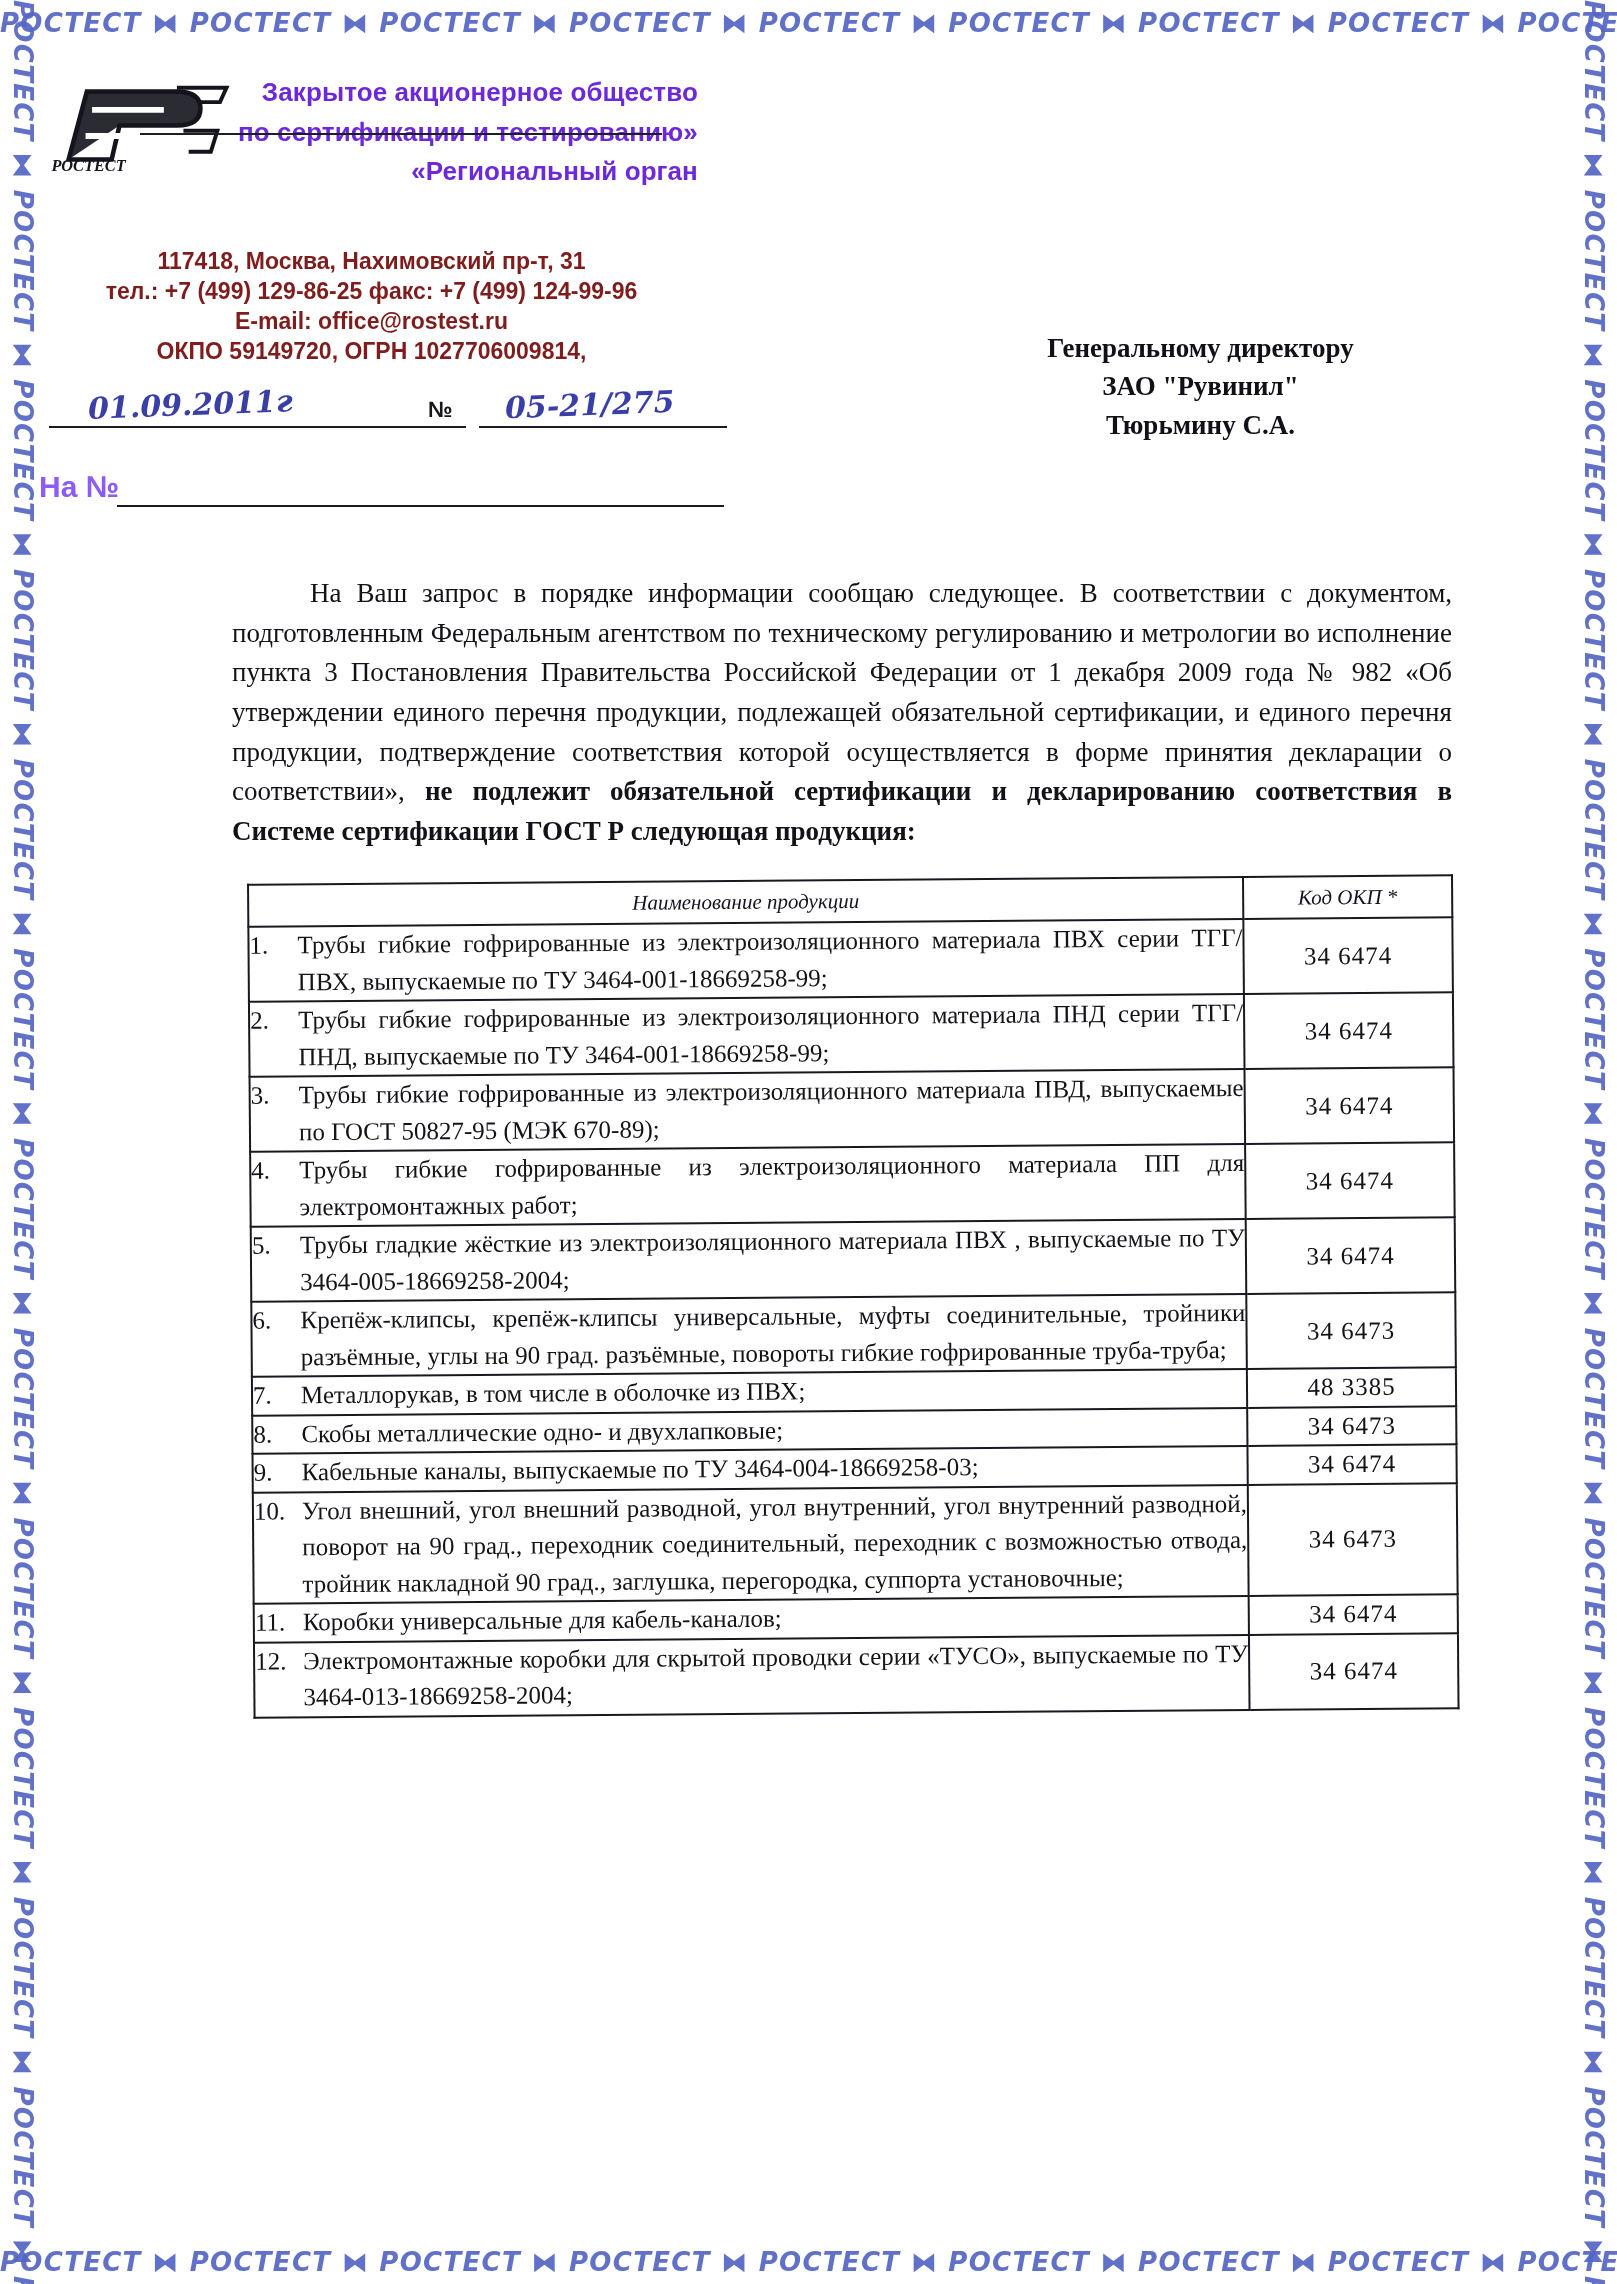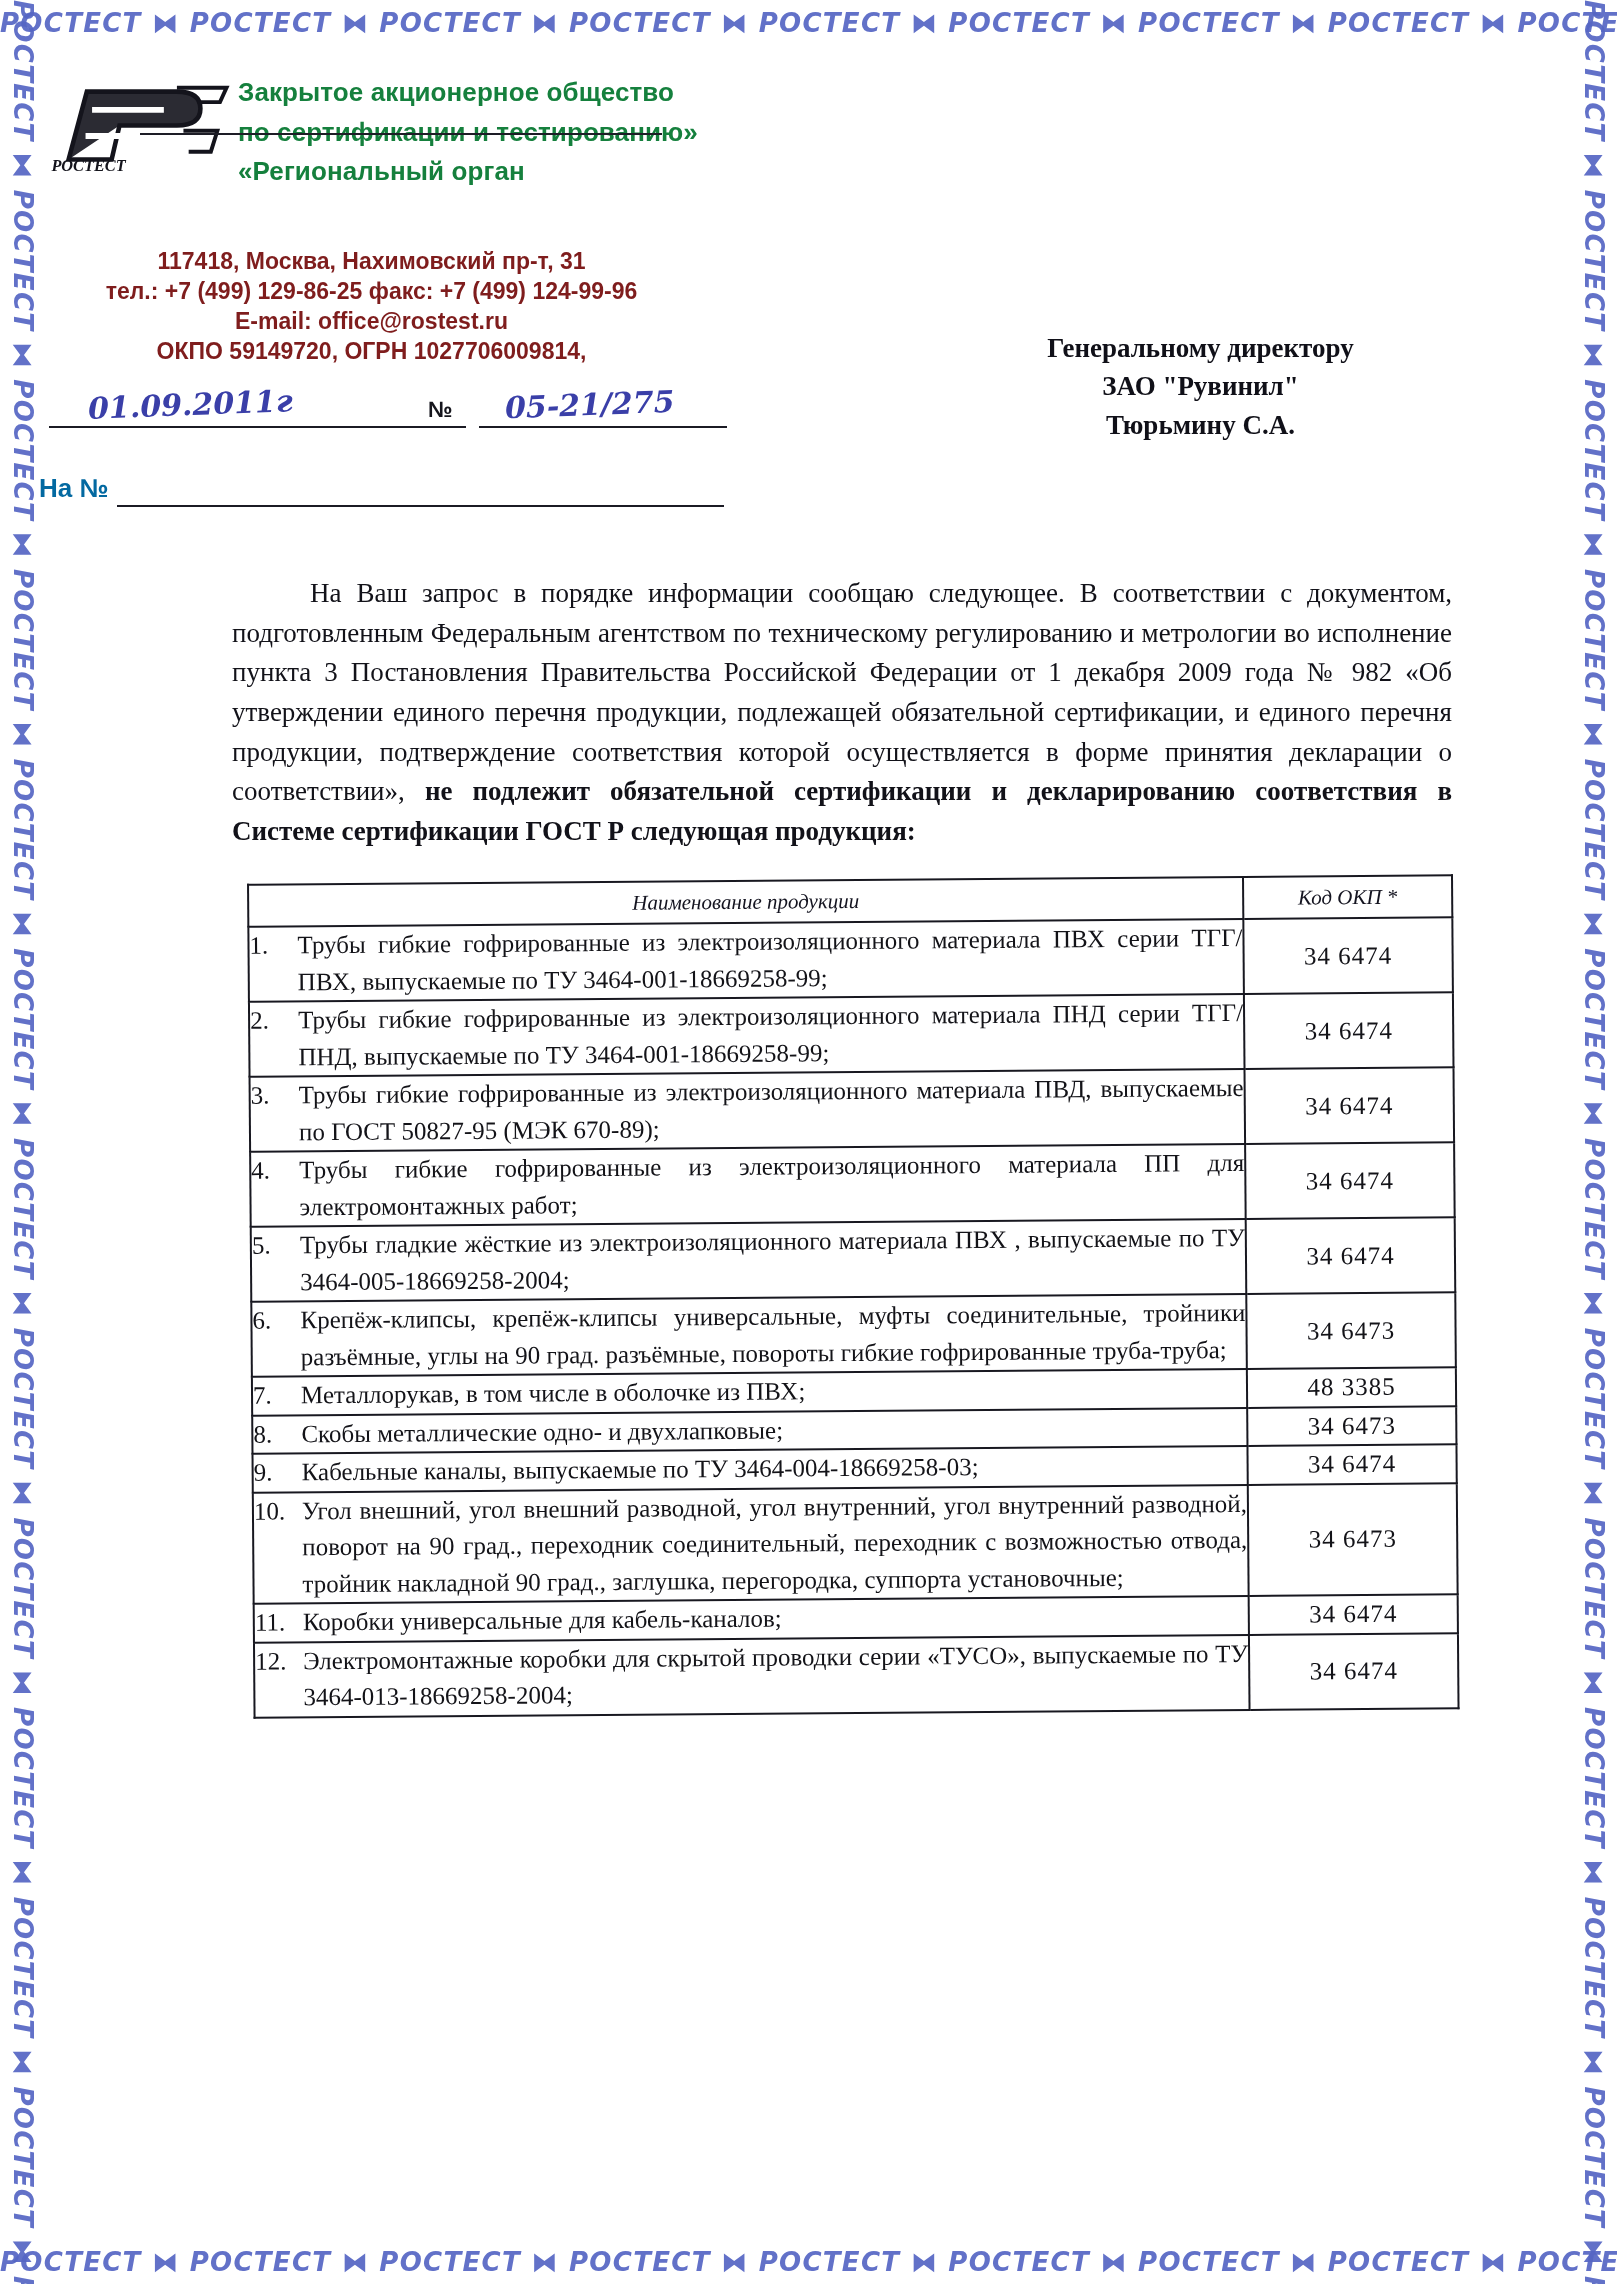--- a/index.html
+++ b/index.html
@@ -60,22 +60,23 @@
     position: relative;
     height: 104px;
   }
   .logo-svg { display: block; }
   .company-name {
     padding-top: 5.2px;
     font-family: "Liberation Sans", sans-serif;
     font-weight: bold;
     font-size: 26px;
     line-height: 1.52;
-    color: #15803d;
+    color: #6d28d9;
     letter-spacing: 0.1px;
+    text-align: right;
   }
   .company-name div { white-space: nowrap; }
 
   .hr-under-name {
     position: absolute;
     left: 140px;
     top: 133px;
     width: 522px;
     height: 2px;
     background: #1d1d26;
@@ -136,23 +137,23 @@
     font-family: "Liberation Sans", sans-serif;
     font-size: 22px;
     font-weight: bold;
     color: #15151c;
   }
   .lbl-na {
     position: absolute;
     left: 0;
     bottom: 2.6px;
     font-family: "Liberation Sans", sans-serif;
-    font-size: 26px;
-    font-weight: bold;
-    color: #0369a1;
+    font-size: 30px;
+    font-weight: bold;
+    color: #8b5cf6;
   }
   .field-na .rule { margin-left: 78px; width: 607px; }
 
   
   .addressee {
     position: absolute;
     left: 946px;
     top: 329px;
     width: 509px;
     text-align: center;

